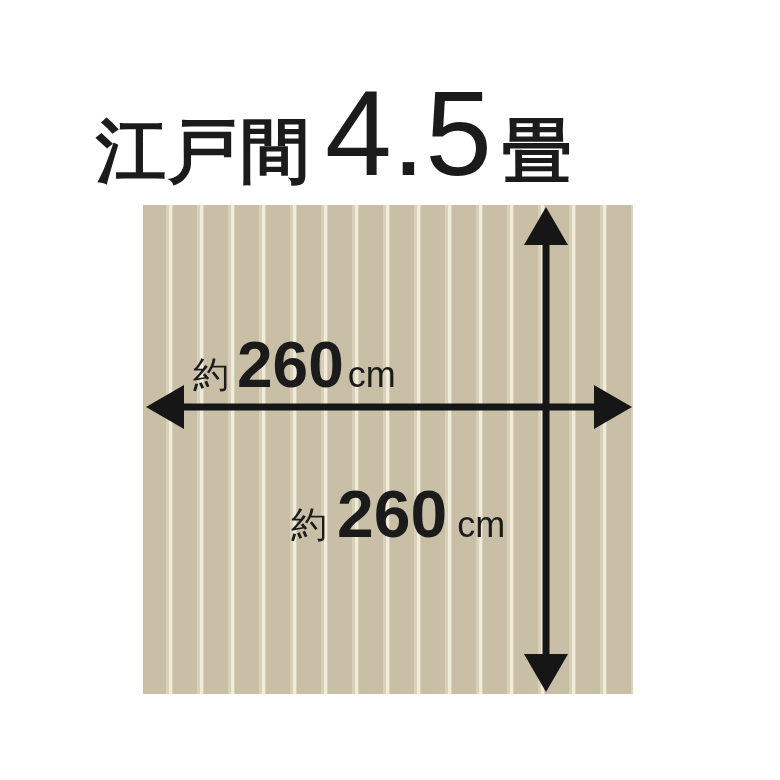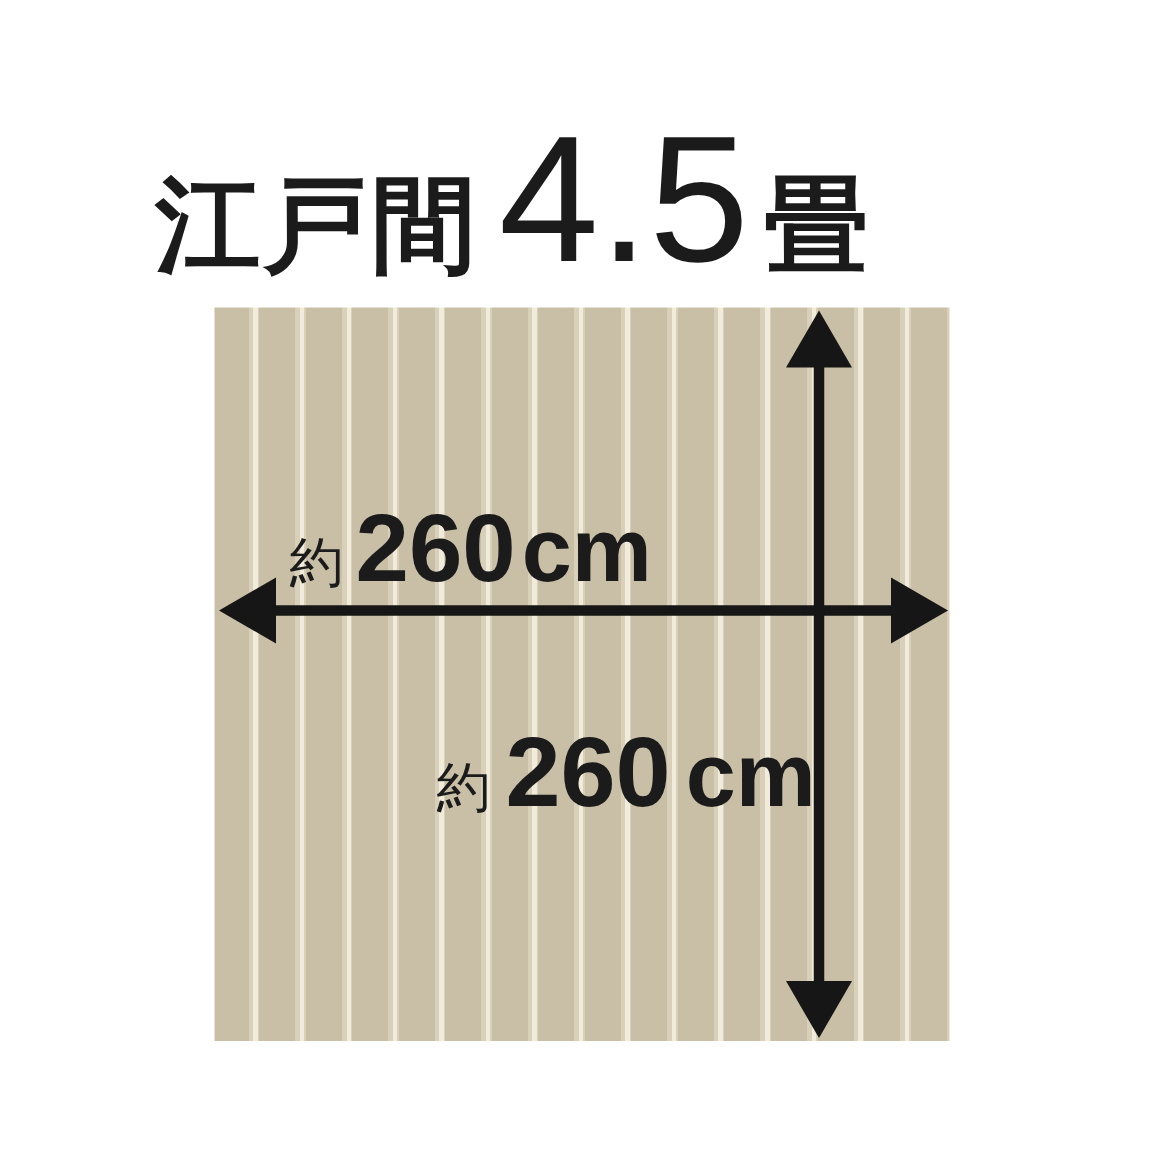--- a/index.html
+++ b/index.html
@@ -8,21 +8,20 @@
     background: #ffffff;
     font-family: "Liberation Sans", "DejaVu Sans", sans-serif;
   }
   .canvas {
     position: relative;
     width: 668px;
     height: 780px;
     background: var(--background, #ffffff);
     overflow: hidden;
     color: var(--text, #1b1b1b);
-    padding-left: 15px;
   }
 
   
   .title {
     position: absolute;
     left: 0;
     right: 0;
     top: 73px;
     display: flex;
     justify-content: center;
@@ -83,21 +82,21 @@
   .dim-label {
     position: absolute;
     display: flex;
     align-items: baseline;
     line-height: 1;
     white-space: nowrap;
     color: var(--text, #1b1b1b);
   }
   .dim-label .approx { font-size: 36px; font-weight: 500; }
   .dim-label .value  { font-size: 64px; font-weight: 700; }
-  .dim-label .unit   { font-size: 60px; font-weight: 700; }
+  .dim-label .unit   { font-size: 36px; font-weight: 400; }
 
   .label-width  { left: 193px; top: 333px; }
   .label-width .value { margin-left: 8px; }
   .label-width .unit  { margin-left: 4px; }
 
   .label-height { left: 291px; top: 481px; }
   .label-height .value { font-size: 66px; margin-left: 10px; }
   .label-height .unit  { margin-left: 10px; }
 </style>
 </head>

